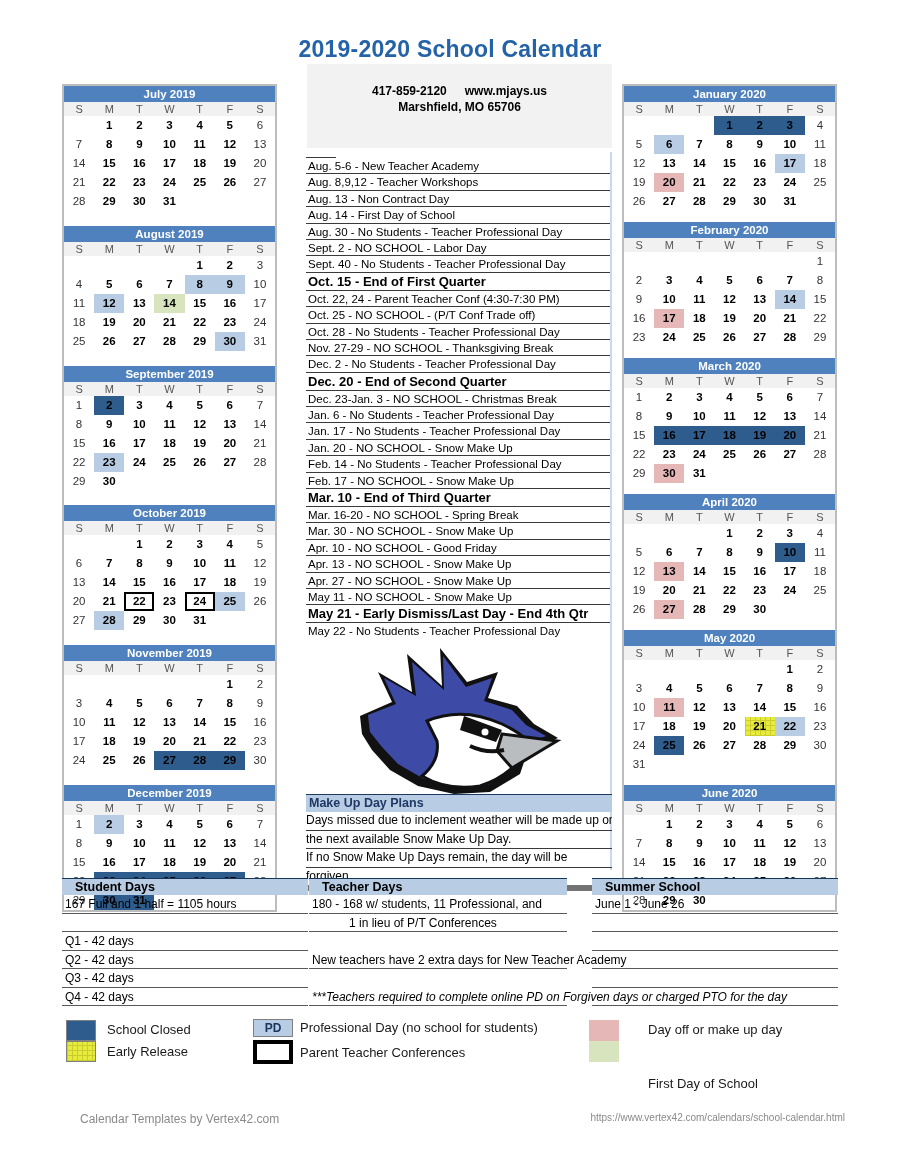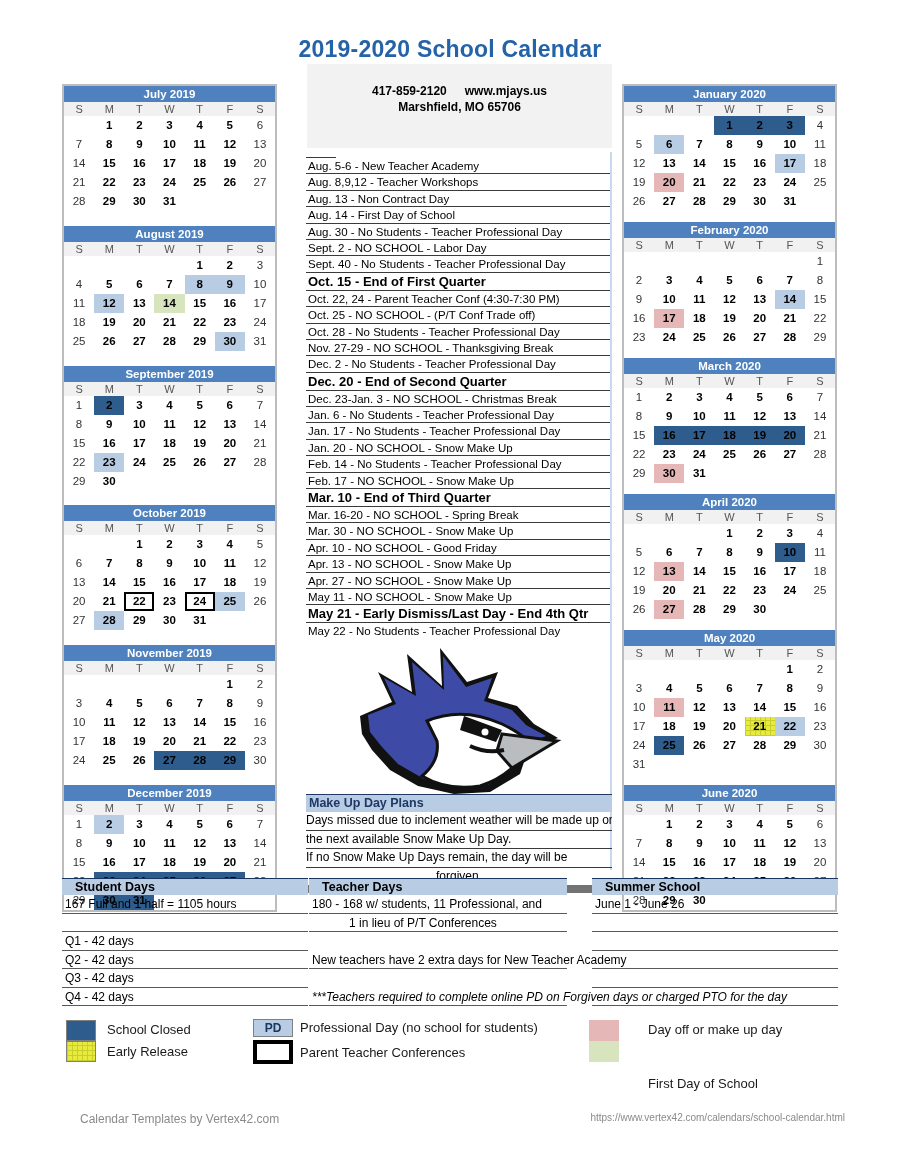--- a/index.html
+++ b/index.html
@@ -37,26 +37,26 @@
 
   .events{position:absolute;left:306px;top:152px;width:306px;}
   .evt{font-size:11.5px;height:16.4px;line-height:16px;border-bottom:1px solid #3a3a3a;
     white-space:nowrap;overflow:visible;padding-left:2px;box-sizing:border-box;}
   .evt.b{font-weight:bold;font-size:13px;height:18px;line-height:18px;}
   .evt.stub{width:30px;height:6px;}
   .evt.nol{border-bottom:none;}
 
   .mascot{position:absolute;left:352px;top:646px;width:215px;height:150px;}
 
-  .makeup{position:absolute;left:306px;top:794px;width:306px;border-bottom:8px solid #737373;}
+  .makeup{position:absolute;left:306px;top:794px;width:306px;border-bottom:6px solid #737373;}
   .mk-head{background:#b8cce4;color:#1f3864;font-weight:bold;font-size:12.5px;height:17px;
     line-height:17px;padding-left:3px;border-top:1px solid #1f3864;}
   .mk-line{font-size:12px;height:17.5px;line-height:17px;border-bottom:1px solid #3a3a3a;
     white-space:nowrap;overflow:hidden;}
-  .mk-line:last-child{border-bottom:none;text-align:center;}
+  .mk-line:last-child{border-bottom:none;}
   .mid-border{position:absolute;left:610px;top:152px;width:2px;height:718px;background:#c6d9f1;}
 
   
   .sum-col{position:absolute;top:878px;}
   #sum0{left:62px;width:246px;} #sum1{left:309px;width:258px;} #sum2{left:592px;width:246px;}
   .sum-head{background:#b8cce4;font-weight:bold;font-size:12.5px;height:17px;line-height:17px;
     padding-left:13px;border-top:1px solid #17365d;box-sizing:border-box;}
   .sum-row{font-size:12px;height:18.5px;line-height:18px;white-space:nowrap;overflow:visible;
     padding-left:3px;box-sizing:border-box;}
   .sum-row.u{border-bottom:1px solid #595959;}

